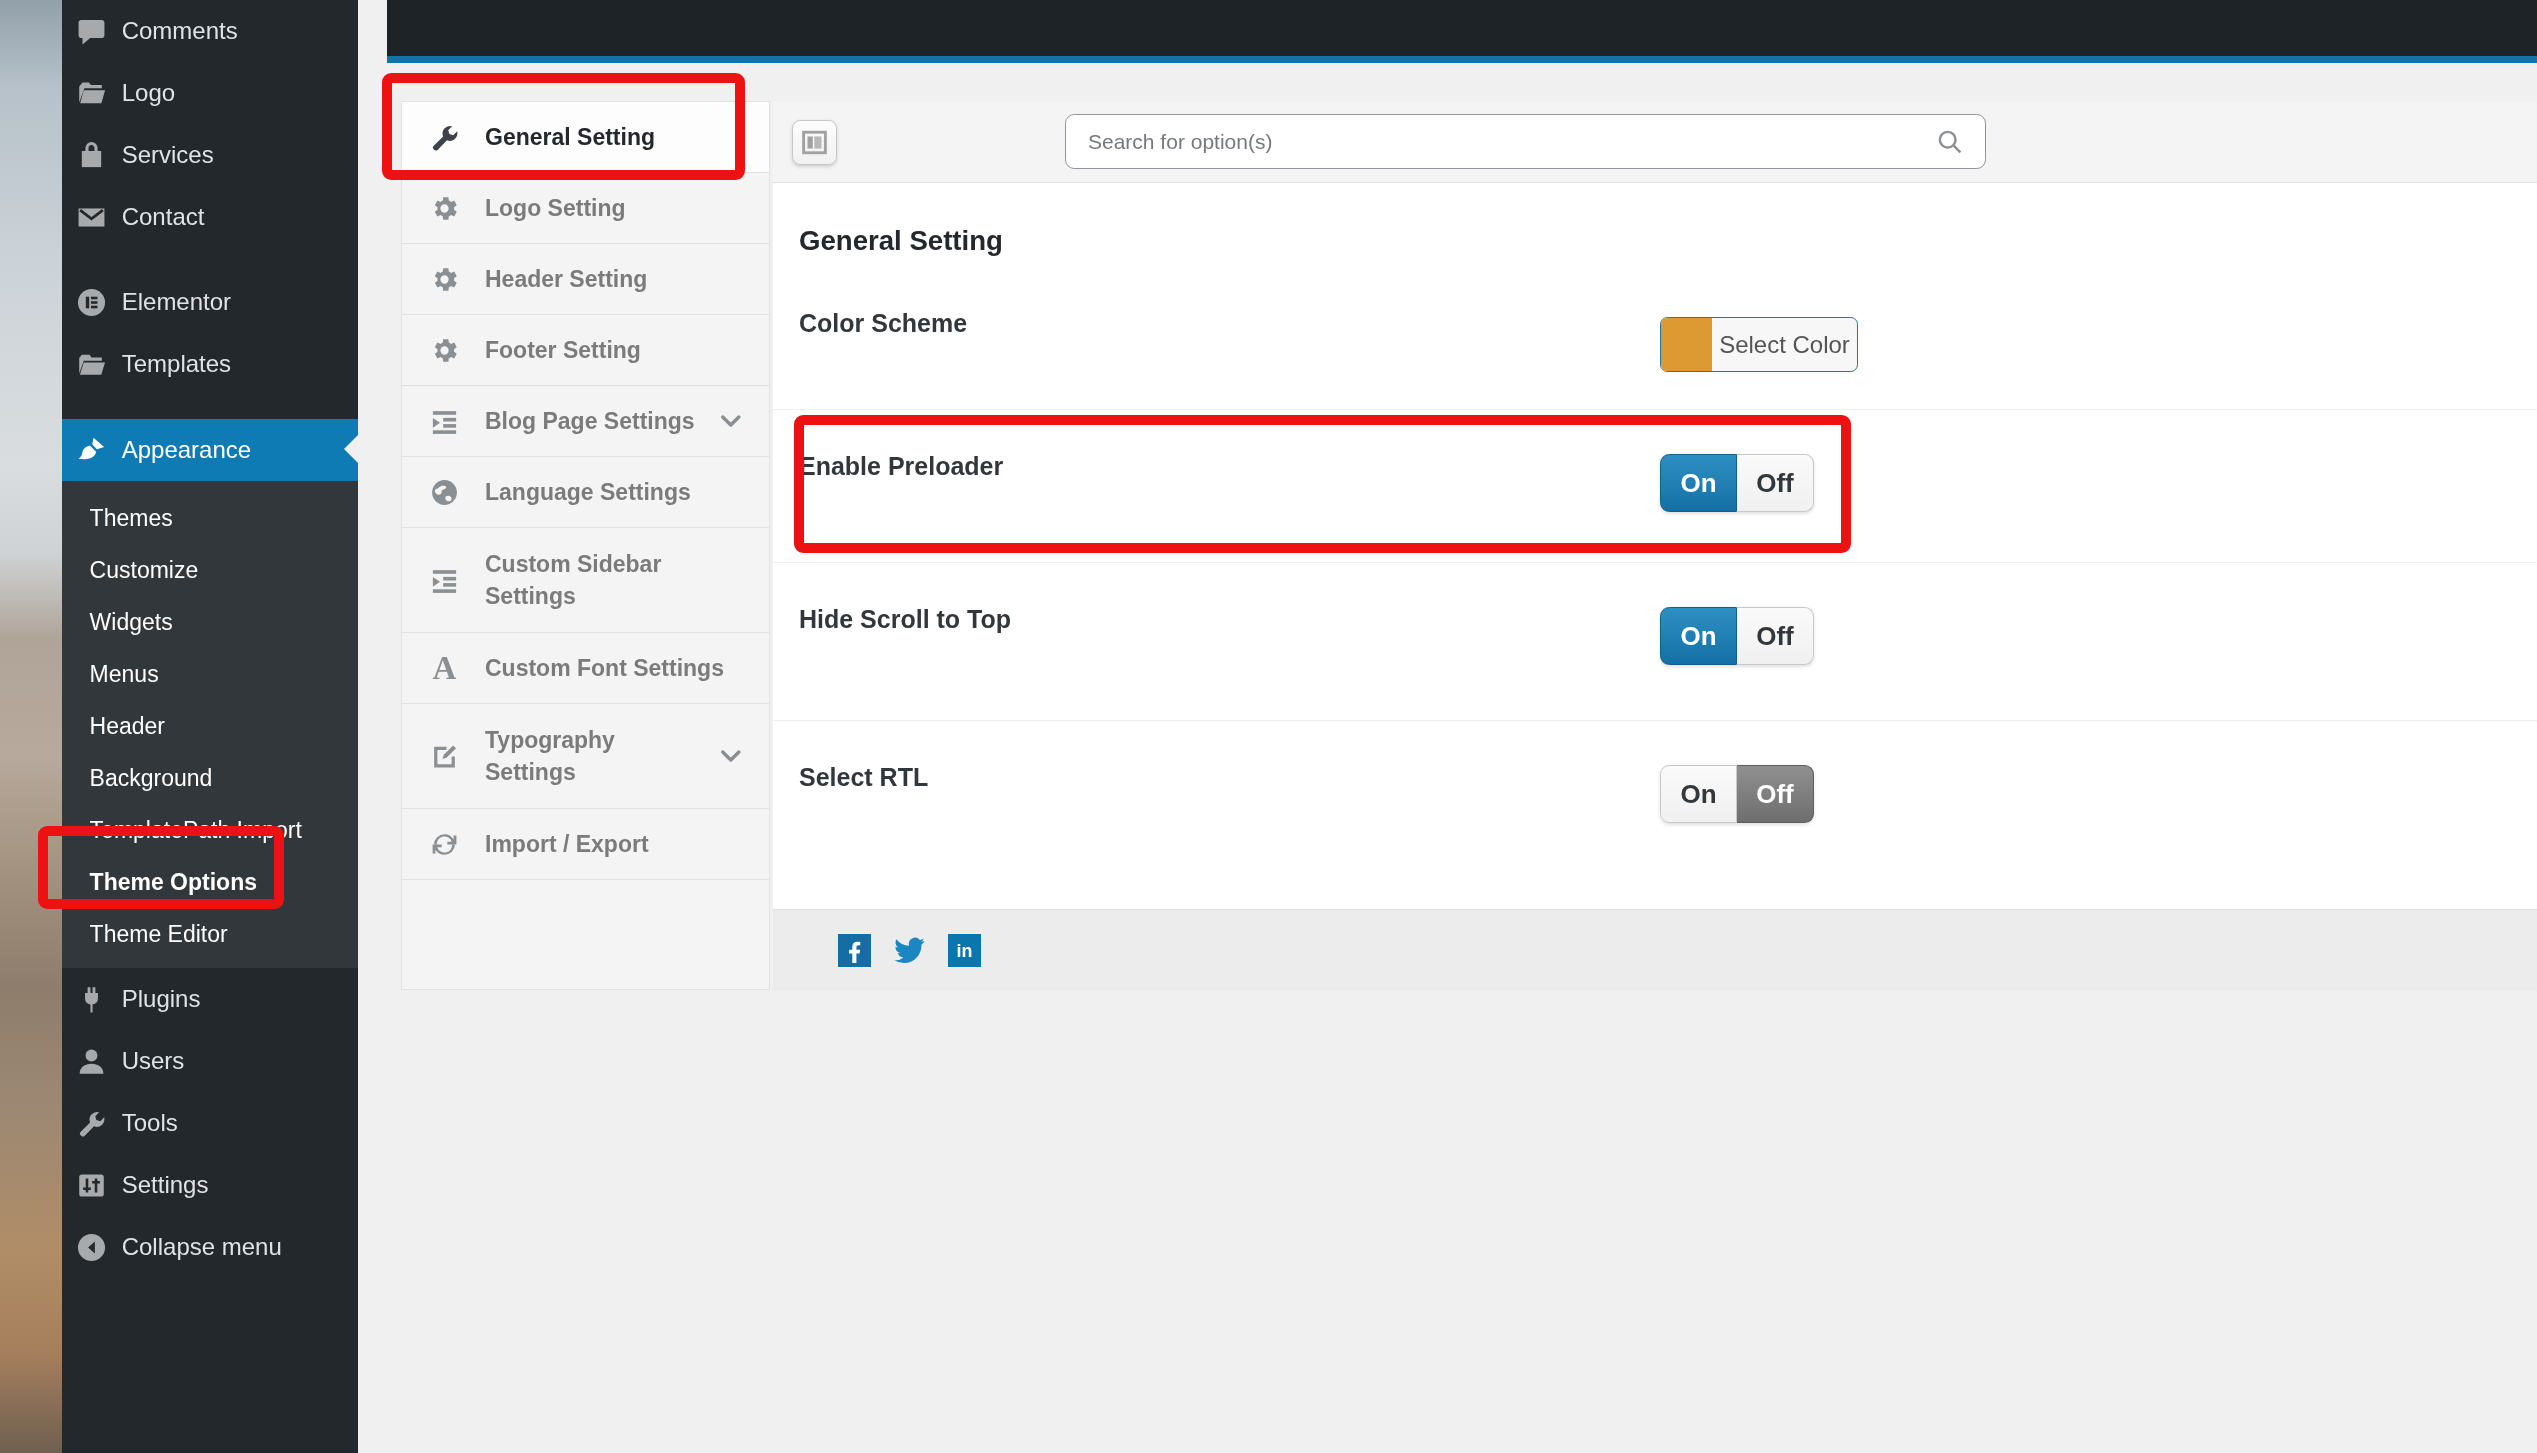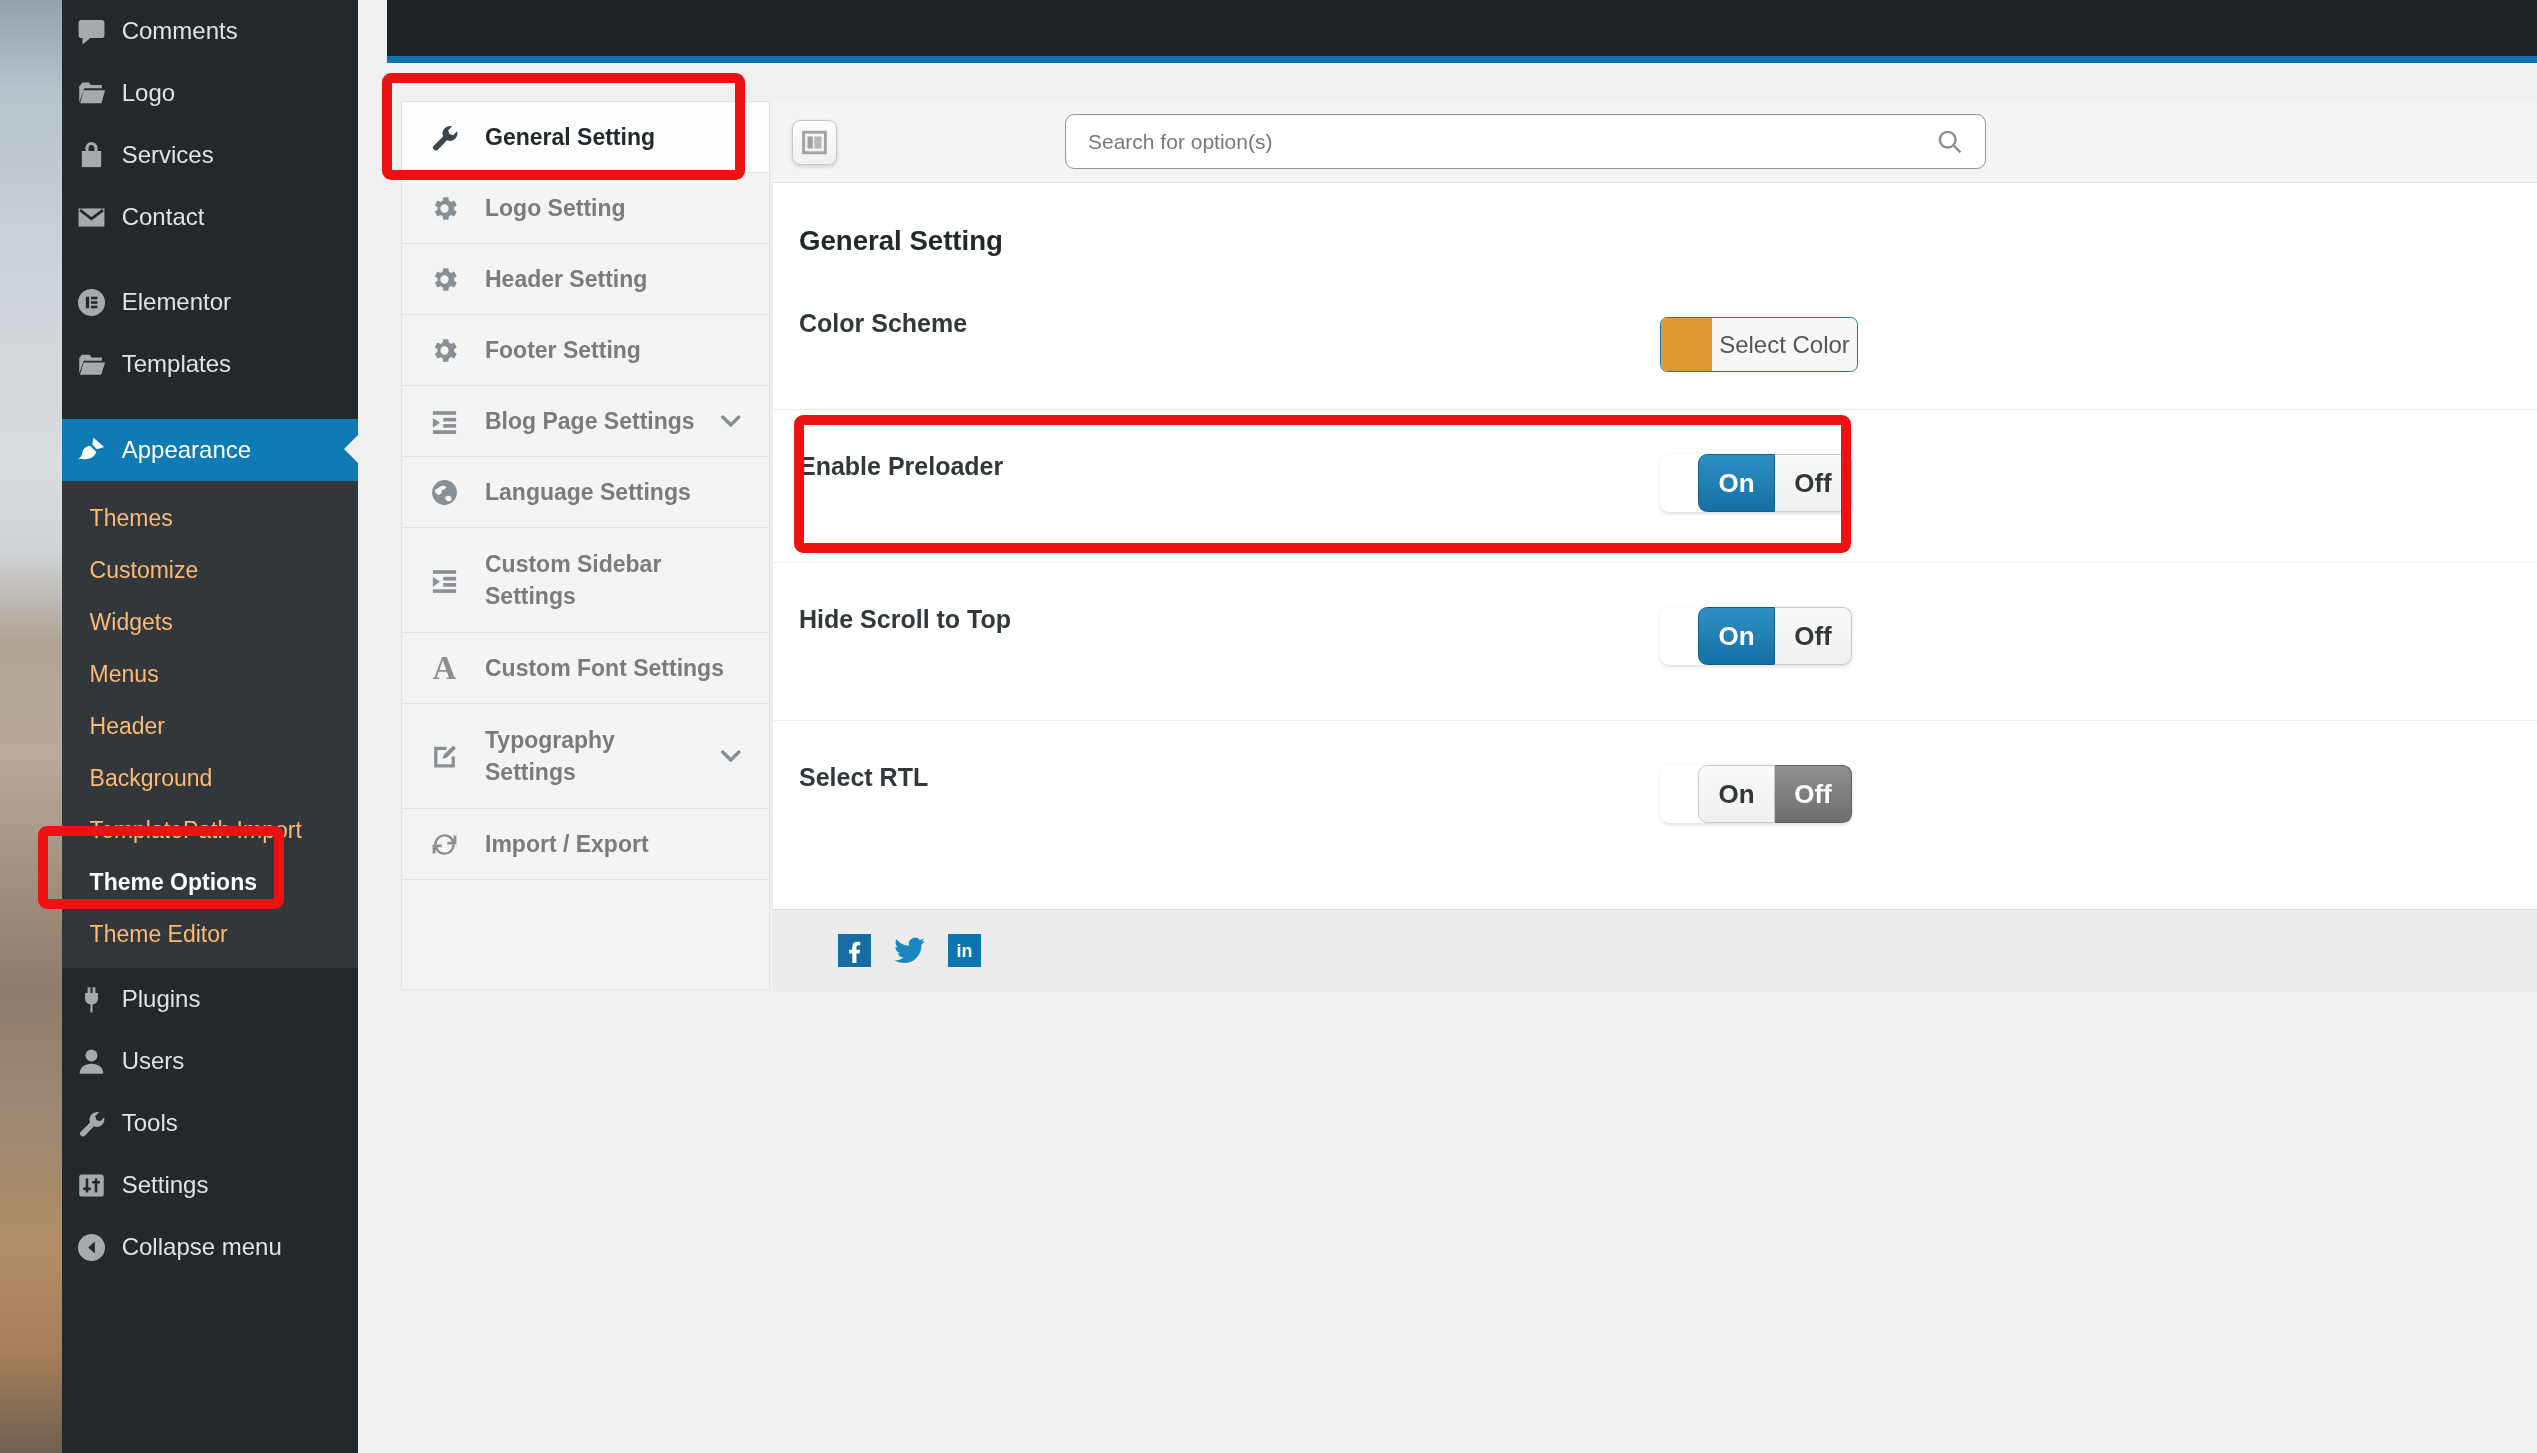--- a/index.html
+++ b/index.html
@@ -15,21 +15,21 @@
   .wp-sidebar{position:absolute;left:62px;top:0;width:296px;height:100%;background:#23282d;}
   .wp-item{height:62px;display:flex;align-items:center;padding-left:14px;font-size:24px;color:#e0e3e6;cursor:pointer;}
   .wp-item .wp-ico{width:31px;height:31px;color:#a7aaad;flex:0 0 31px;margin-right:14.7px;display:flex;align-items:center;}
   .wp-ico svg{width:31px;height:31px;fill:currentColor;}
   .wp-spacer-sm{height:23px;} .wp-spacer-xs{height:24px;}
   .wp-item.appearance{background:#0f7bb4;color:#fff;position:relative;}
   .wp-item.appearance .wp-ico{color:#fff;}
   .wp-item.appearance .menu-arrow{position:absolute;right:0;top:50%;margin-top:-14.7px;width:0;height:0;
      border:14.7px solid transparent;border-right-color:#f0f0f1;}
   .wp-submenu{background:#32373c;padding:11px 0 8.3px 0;}
-  .wp-subitem{height:52px;line-height:52px;padding-left:27.6px;font-size:23px;color:#fdba74;cursor:pointer;}
+  .wp-subitem{height:52px;line-height:52px;padding-left:27.6px;font-size:23px;color:#ffffff;cursor:pointer;}
   .wp-subitem.current{color:#ffffff;font-weight:bold;}
 
   
   .topbar{position:absolute;left:387px;right:0;top:0;height:56px;background:#1d2327;}
   .topbar-accent{position:absolute;left:387px;right:0;top:56px;height:7.3px;background:#1173ad;}
 
   
   .theme-nav{position:absolute;left:401px;top:101px;width:369px;height:889px;background:#f4f4f4;
      border:0.9px solid #e2e2e2;box-sizing:border-box;}
   .tn-item{position:relative;display:flex;align-items:center;min-height:71px;padding-left:26px;
@@ -65,21 +65,21 @@
   .row-color{height:143px;} .row-preloader{height:153px;} .row-scroll{height:158px;} .row-rtl{height:187px;border-bottom:none;}
 
   .select-color{position:absolute;left:887px;top:50px;width:198px;height:55px;border:1.8px solid #1f76a6;border-radius:7.3px;
      background:#f7f7f7;display:flex;align-items:stretch;box-sizing:border-box;overflow:hidden;cursor:pointer;}
   .swatch{width:51px;background:#dd9a33;}
   .sc-label{flex:1;display:flex;align-items:center;justify-content:center;font-size:24px;color:#555;}
 
   .toggle{position:absolute;left:887px;top:44px;display:flex;box-shadow:0 1.8px 3.7px rgba(0,0,0,.12);border-radius:9.2px;}
   .tbtn{width:77px;height:58px;display:flex;align-items:center;justify-content:center;font-size:26px;font-weight:bold;
      border:0.9px solid #c6c8ca;background:linear-gradient(#fafafa,#f0f0f0);color:#32373c;box-sizing:border-box;cursor:pointer;}
-  .tbtn.first{border-radius:9.2px 0 0 9.2px;margin-left:38px;}
+  .tbtn.first{border-radius:9.2px 0 0 9.2px;}
   .tbtn.last{border-radius:0 9.2px 9.2px 0;border-left:none;}
   .tbtn.active-blue{background:linear-gradient(#2e8fc3,#1470a4);border-color:#0f608f;color:#fff;}
   .tbtn.active-gray{background:linear-gradient(#909090,#6e6e6e);border-color:#5e5e5e;color:#fff;}
 
   .content-footer{position:relative;height:81px;background:#ececec;border-top:0.9px solid #dfdfdf;}
   .social{position:absolute;left:44px;top:24px;display:flex;gap:22px;align-items:center;margin-left:21px;}
   .social .soc{width:33px;height:33px;cursor:pointer;}
   .social svg{width:33px;height:33px;}
 
   

